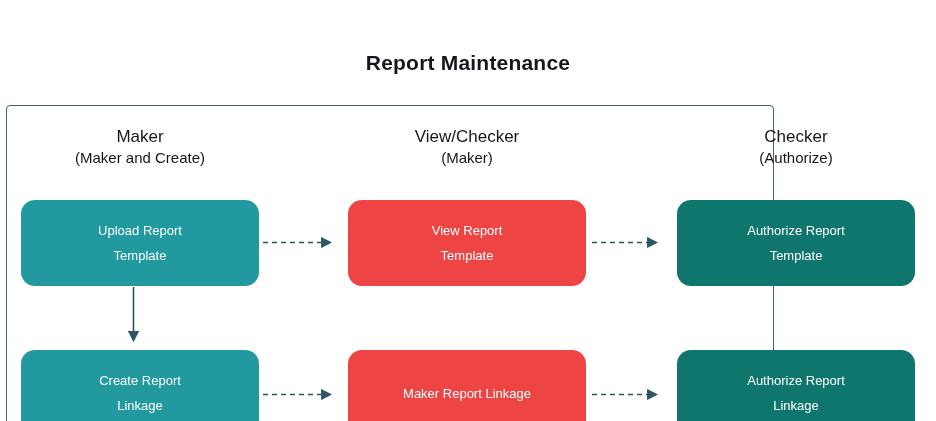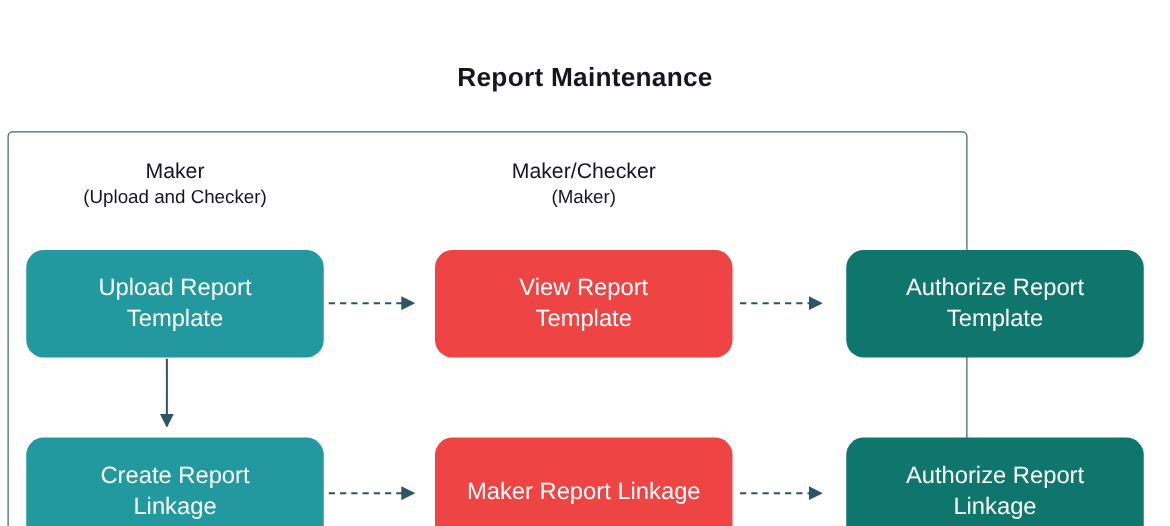--- a/index.html
+++ b/index.html
@@ -45,21 +45,21 @@
   .col-header .action { font-size: 15px; line-height: 20px; }
   .col-1 { left: 14px; }
   .col-2 { left: 341px; }
   .col-3 { left: 670px; }
   .box {
     position: absolute;
     width: 238px;
     height: 86px;
     border-radius: 14px;
     color: #ffffff;
-    font-size: 19px;
+    font-size: 13px;
     line-height: 25px;
     display: flex;
     align-items: center;
     justify-content: center;
     text-align: center;
     white-space: pre-line;
   }
   .row-1 { top: 94px; }
   .row-2 { top: 244px; }
   .teal   { background: #21999f; }
@@ -77,25 +77,29 @@
 <body>
 
 <div class="page">
 
   <div class="title">Report Maintenance</div>
 
   <div class="frame">
 
     <div class="col-header col-1">
       <div class="role">Maker</div>
-      <div class="action">(Upload and Checker)</div>
+      <div class="action">(Maker and Create)</div>
     </div>
     <div class="col-header col-2">
-      <div class="role">Maker/Checker</div>
+      <div class="role">View/Checker</div>
       <div class="action">(Maker)</div>
+    </div>
+    <div class="col-header col-3">
+      <div class="role">Checker</div>
+      <div class="action">(Authorize)</div>
     </div>
 
     <div class="box teal row-1 col-1">Upload Report
 Template</div>
     <div class="box yellow row-1 col-2">View Report
 Template</div>
     <div class="box purple row-1 col-3">Authorize Report
 Template</div>
 
     <div class="box teal row-2 col-1">Create Report

